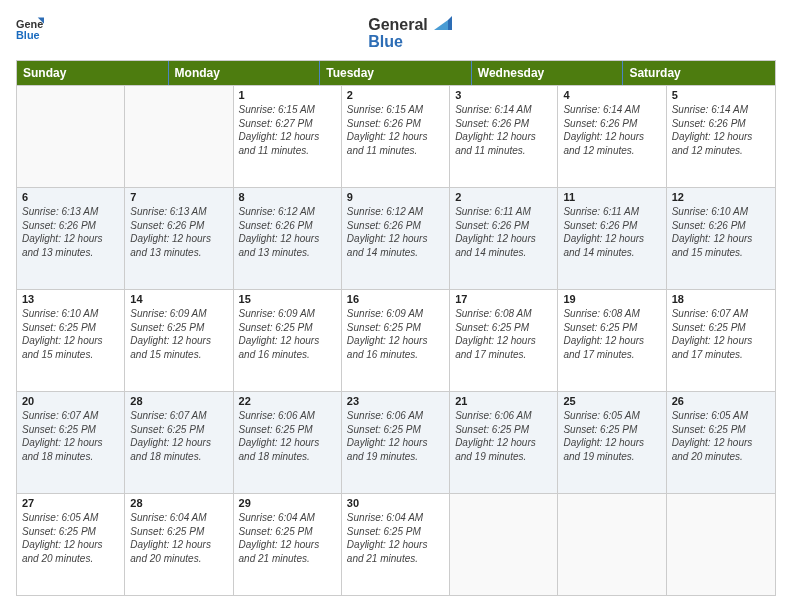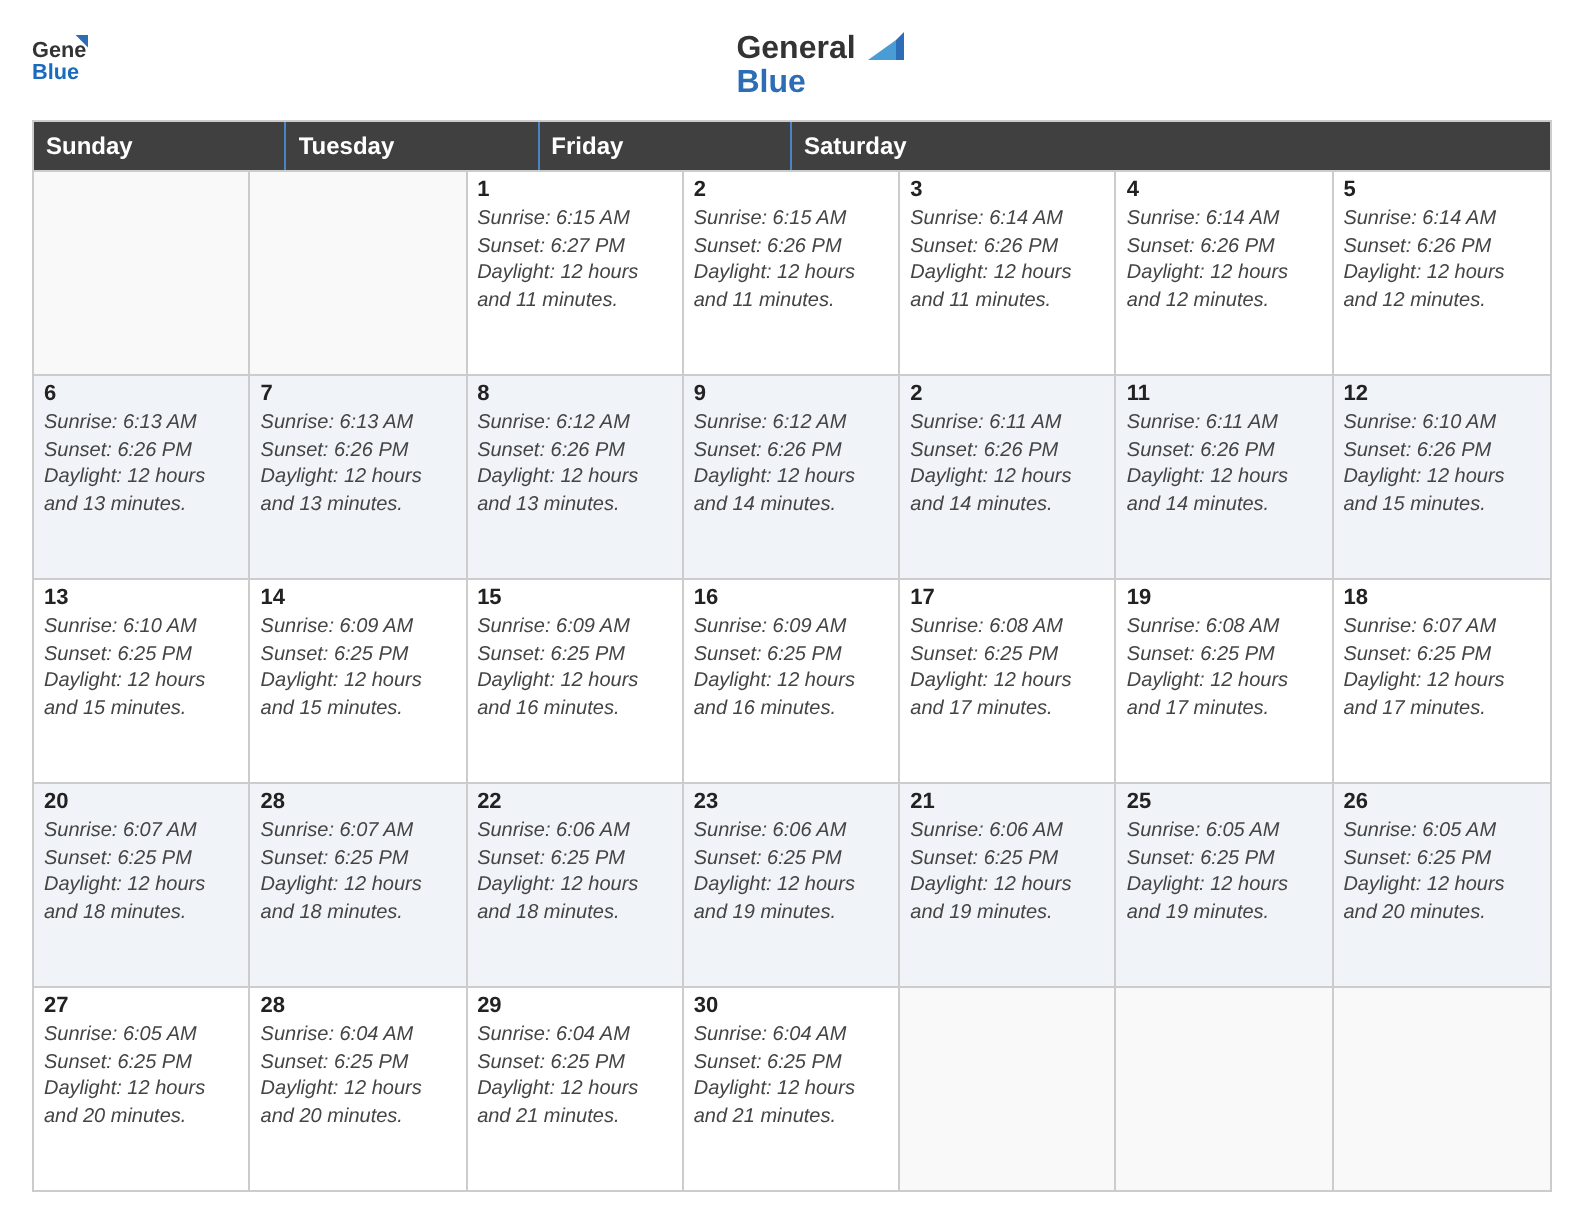--- a/index.html
+++ b/index.html
@@ -45,22 +45,22 @@
       color: #555;
     }
     .calendar {
       flex: 1;
       border: 1px solid #ccc;
       display: flex;
       flex-direction: column;
     }
     .cal-header-row {
       display: grid;
-      grid-template-columns: repeat(6, 1fr);
-      background: #404040;
+      grid-template-columns: repeat(5, 1fr);
+      background: #4d7c0f;
     }
     .cal-header-cell {
       color: #fff;
       font-size: 12px;
       font-weight: bold;
       padding: 5px 6px;
       border-right: 1px solid #4a84c4;
       text-align: left;
     }
     .cal-header-cell:last-child { border-right: none; }
@@ -128,22 +128,23 @@
   </div>
     <div class="title-block">
       <div class="main-title"></div>
       <div class="subtitle"></div>
     </div>
   </div>
 
   <div class="calendar">
     <div class="cal-header-row">
     <div class="cal-header-cell">Sunday</div>
+        <div class="cal-header-cell">Monday</div>
         <div class="cal-header-cell">Tuesday</div>
-        <div class="cal-header-cell">Friday</div>
+        <div class="cal-header-cell">Wednesday</div>
         <div class="cal-header-cell">Saturday</div>
       </div>
     <div class="cal-body">
     <div class="cal-row">
           <div class="cal-cell empty"></div>
           <div class="cal-cell empty"></div>
           <div class="cal-cell">
             <div class="day-num">1</div>
             <div class="cell-text" style="white-space: pre-line;">Sunrise: 6:15 AM
 Sunset: 6:27 PM

